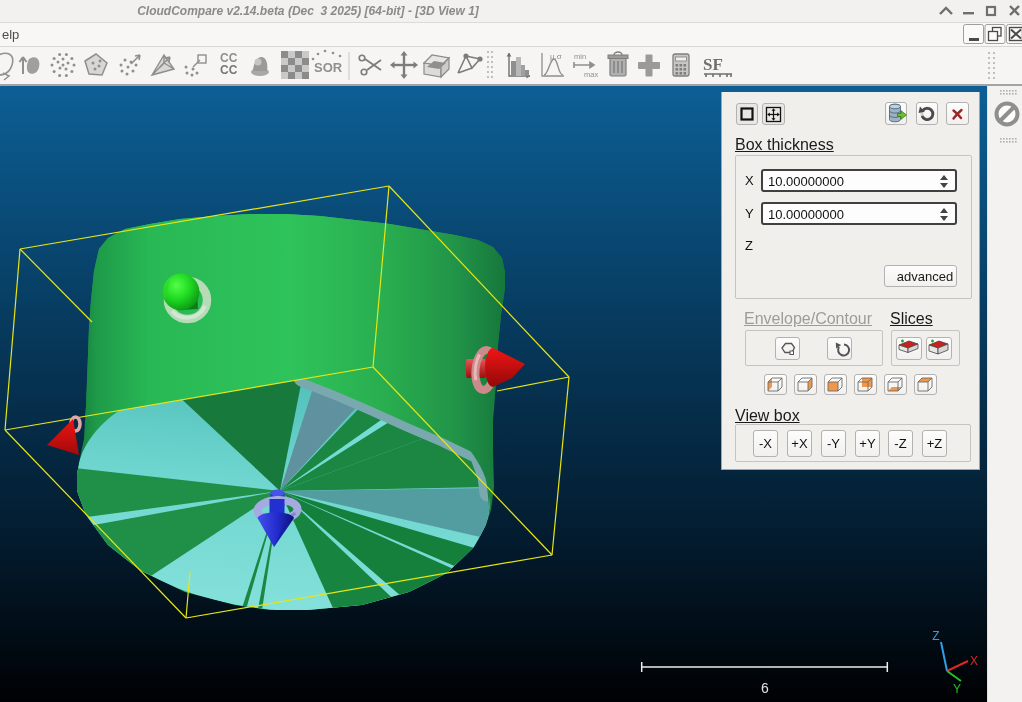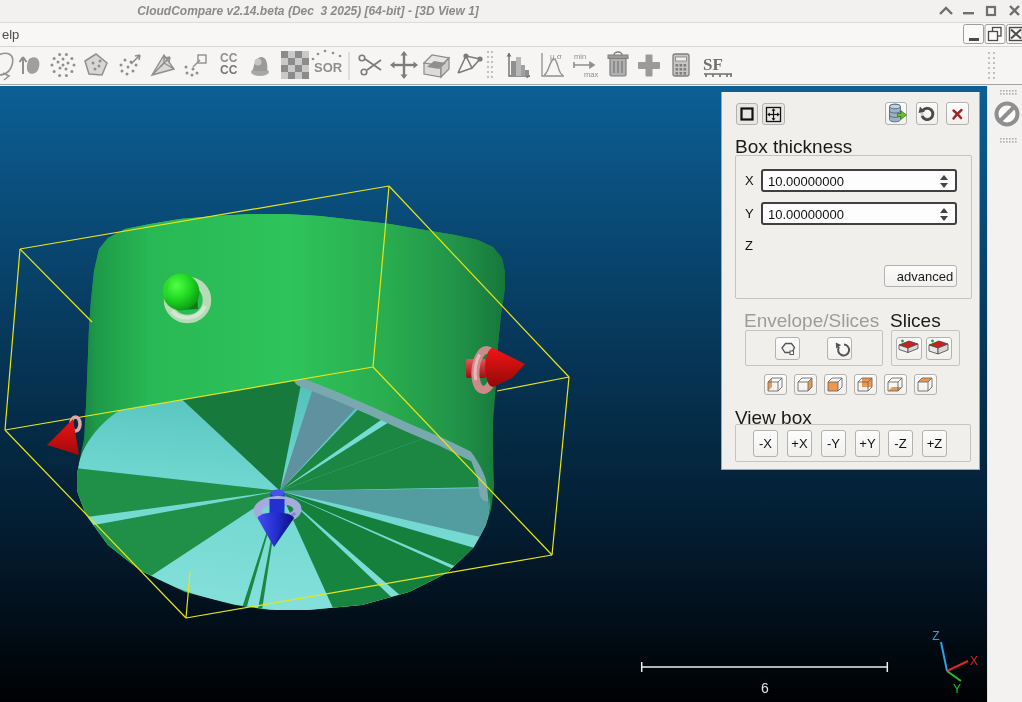--- a/index.html
+++ b/index.html
@@ -1,30 +1,30 @@
 <!DOCTYPE html>
 <html><head><meta charset="utf-8">
 <style>
 html,body{margin:0;padding:0;width:1022px;height:702px;overflow:hidden;background:#f2f1ef;font-family:"Liberation Sans",sans-serif;}
 #titlebar{position:absolute;left:0;top:0;width:1022px;height:22px;background:#f2f1ef;border-bottom:1px solid #dddbd8;}
 #title{position:absolute;left:0;top:4px;width:616px;text-align:center;font-size:12px;font-weight:bold;color:#8c8a88;font-style:italic;}
 #menubar{position:absolute;left:0;top:23px;width:1022px;height:23px;background:#f8f7f5;border-bottom:1px solid #d8d6d3;padding-left:12px;}
 #menuhelp{position:absolute;left:2px;top:4px;font-size:13px;color:#4c4c4c;}
-#toolbar{position:absolute;left:0;top:47px;width:1022px;height:37px;background:#f6f5f3;border-bottom:1px solid #a3a3a3;}
+#toolbar{position:absolute;left:0;top:47px;width:1022px;height:37px;background:#f6f5f3;border-bottom:3px solid #a3a3a3;}
 #glframe{position:absolute;left:0;top:86px;width:987px;height:616px;background:#0c5e94;}
 #gl{position:absolute;left:0;top:5px;width:987px;height:611px;}
 #dock{position:absolute;left:987px;top:86px;width:35px;height:616px;background:#f3f2f0;border-left:1px solid #e4e2df;box-sizing:border-box;}
 #panel{position:absolute;left:721px;top:92px;width:257px;height:377px;background:#f1efec;border:1px solid #a5a3a0;border-top:none;font-size:13px;color:#1a1a1a;}
 .btn{position:absolute;border:1px solid #b4b2b0;border-radius:3px;background:linear-gradient(#fdfdfd,#f1f0ee);box-sizing:border-box;}
 .gbox{position:absolute;border:1px solid #c6c4c1;border-radius:2px;box-sizing:border-box;}
 .spin{position:absolute;left:39px;width:196px;height:23px;background:#fdfdfd;border:2px solid #404040;border-radius:3px;box-sizing:border-box;}
 .spin .txt{position:absolute;left:5px;top:3px;font-size:13px;color:#111;}
 .axl{position:absolute;left:23px;width:12px;font-size:13px;color:#111;}
 .shbtn{position:absolute;top:6px;width:25px;height:27px;border:1px solid #b4b2b0;border-radius:3px;background:linear-gradient(#fdfdfd,#f1f0ee);text-align:center;line-height:26px;font-size:13px;color:#111;box-sizing:border-box;}
-.lbl{position:absolute;font-size:19px;color:#1a1a1a;}
+.lbl{position:absolute;font-size:16px;color:#1a1a1a;text-decoration:underline;}
 </style></head>
 <body>
 <div id="titlebar">
     <div id="title">CloudCompare v2.14.beta (Dec&nbsp;&nbsp;3 2025) [64-bit] - [3D View 1]</div>
 <svg width="1022" height="22" style="position:absolute;left:0;top:0">
 <path d="M940 14 L946 8 L952 14" stroke="#6f6f6f" stroke-width="2.4" fill="none"></path>
 <rect x="963" y="12" width="11" height="2.4" fill="#6f6f6f"></rect>
 <rect x="987" y="7" width="8" height="8" fill="none" stroke="#6f6f6f" stroke-width="2.2"></rect>
 <path d="M1010 6 L1019 15 M1019 6 L1010 15" stroke="#6f6f6f" stroke-width="2.4"></path>
 </svg>
@@ -436,21 +436,21 @@
 <div class="axl" style="top:114px;">Y</div>
 <div class="spin spinbox" style="top:110px;">
       <div class="txt">10.00000000</div>
       <svg width="20" height="21" style="position:absolute;right:1px;top:0;">
         <path d="M10 4 l-4 5 h8 z" fill="#444"></path>
         <path d="M10 17 l-4 -5 h8 z" fill="#444"></path>
       </svg>
     </div>
 <div class="axl" style="top:146px;">Z</div>
 <div class="btn" style="left:162px;top:173px;width:73px;height:22px;text-align:center;line-height:21px;padding-left:9px;">advanced</div>
-<div class="lbl" style="left:22px;top:218px;color:#9e9c99;">Envelope/Slices</div>
+<div class="lbl" style="left:22px;top:218px;color:#9e9c99;">Envelope/Contour</div>
 <div class="lbl" style="left:168px;top:218px;">Slices</div>
 <div class="gbox" style="left:23px;top:238px;width:138px;height:36px;"></div>
 <div class="btn" style="left:53px;top:245px;width:25px;height:23px;"></div>
 <div class="btn" style="left:105px;top:245px;width:25px;height:23px;"></div>
 <div class="gbox" style="left:169px;top:238px;width:69px;height:36px;"></div>
 <div class="btn" style="left:174px;top:245px;width:26px;height:23px;"></div>
 <div class="btn" style="left:204px;top:245px;width:26px;height:23px;"></div>
 <div class="btn" style="left:42px;top:282px;width:23px;height:21px;"></div>
 <div class="btn" style="left:72px;top:282px;width:23px;height:21px;"></div>
 <div class="btn" style="left:102px;top:282px;width:23px;height:21px;"></div>

